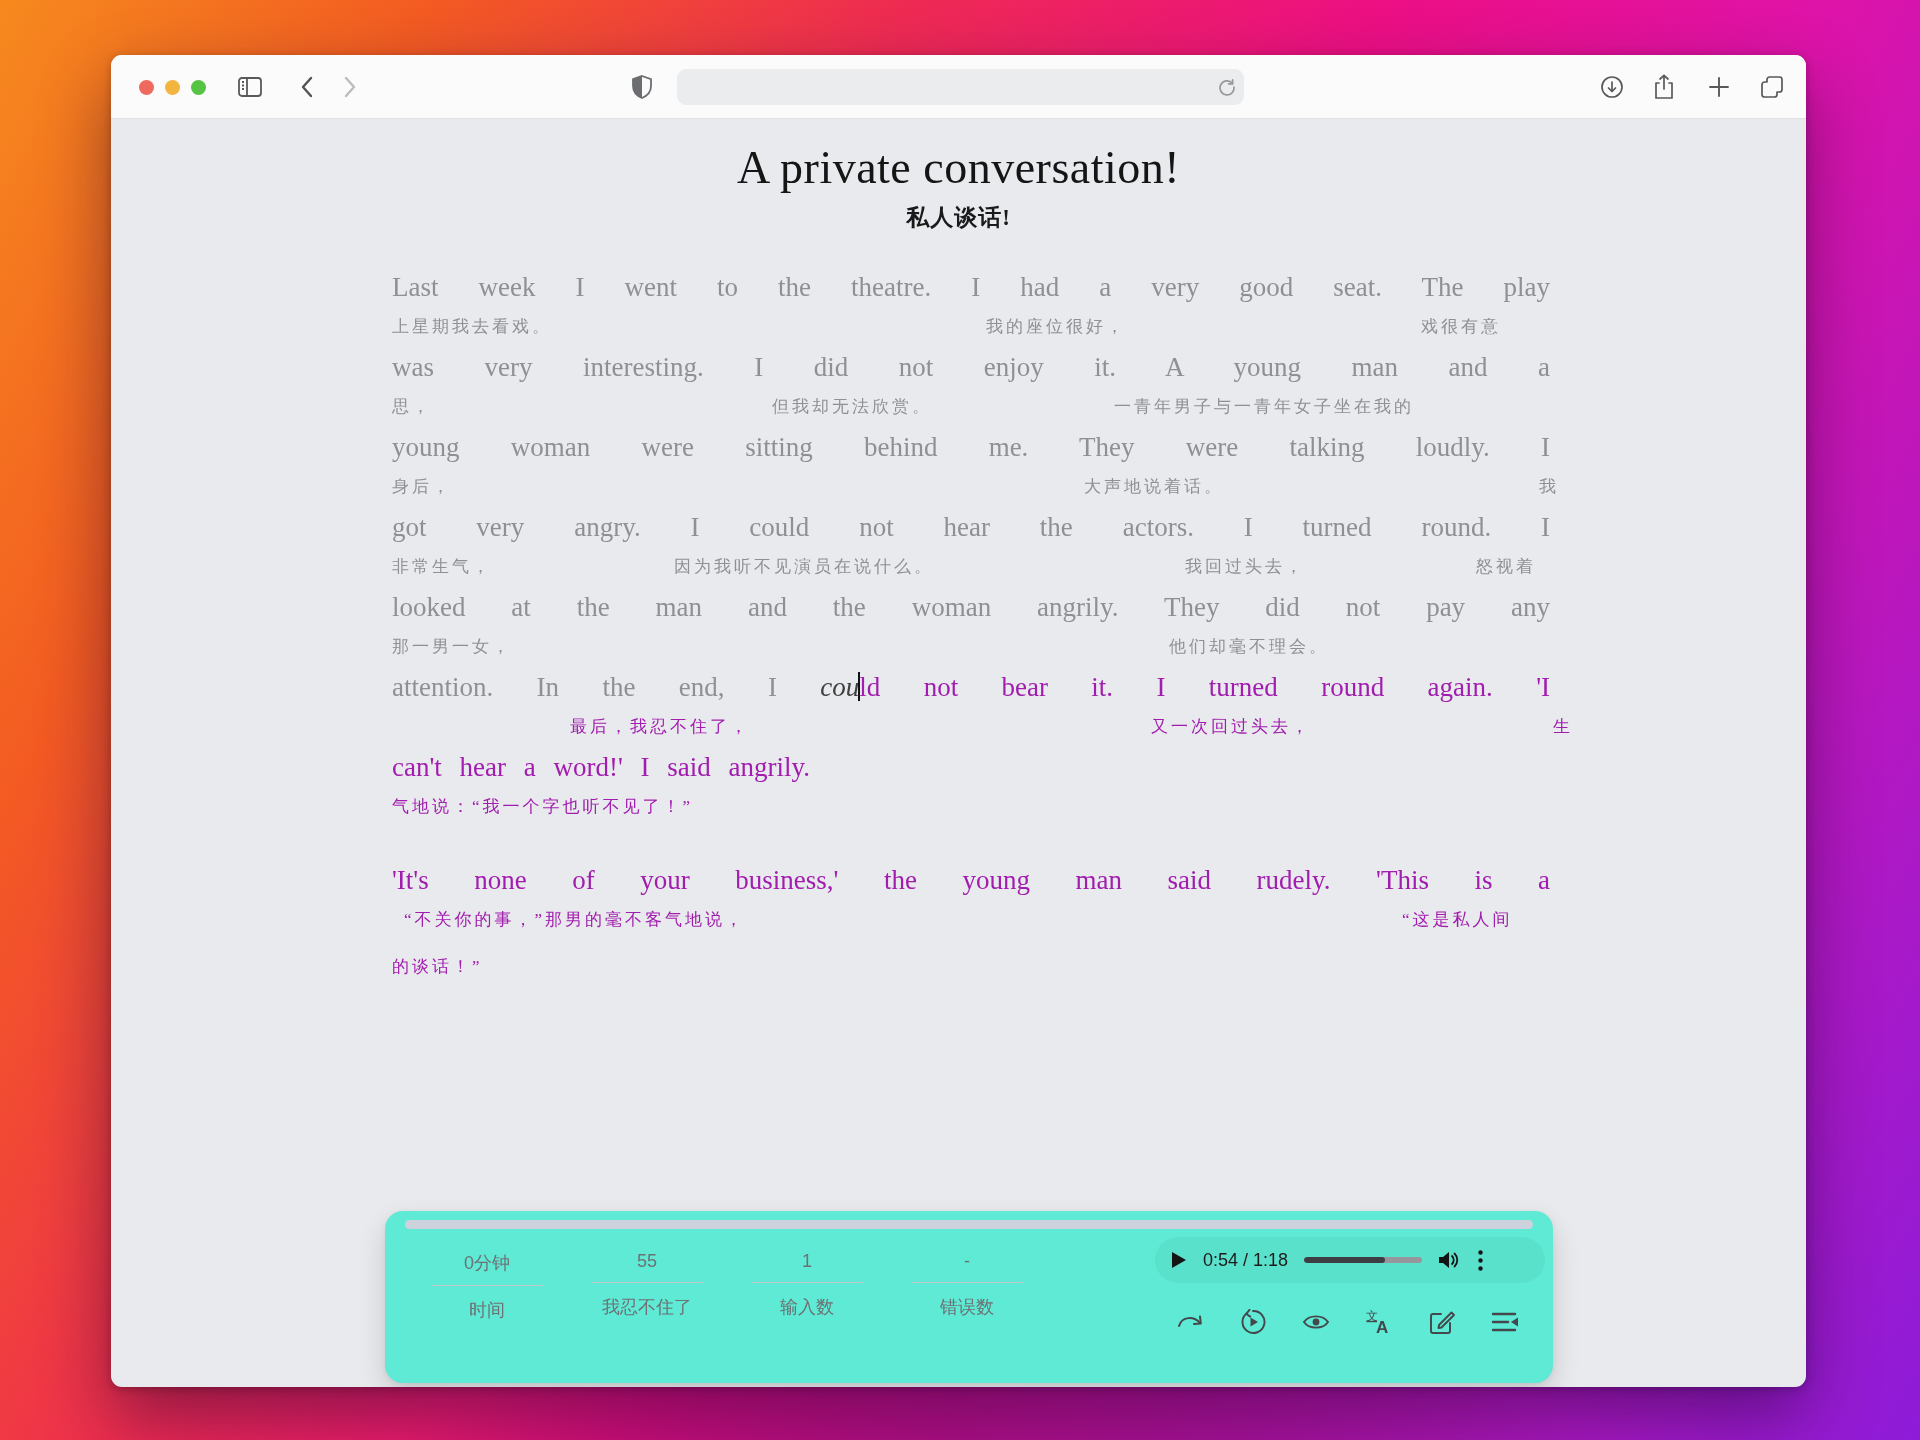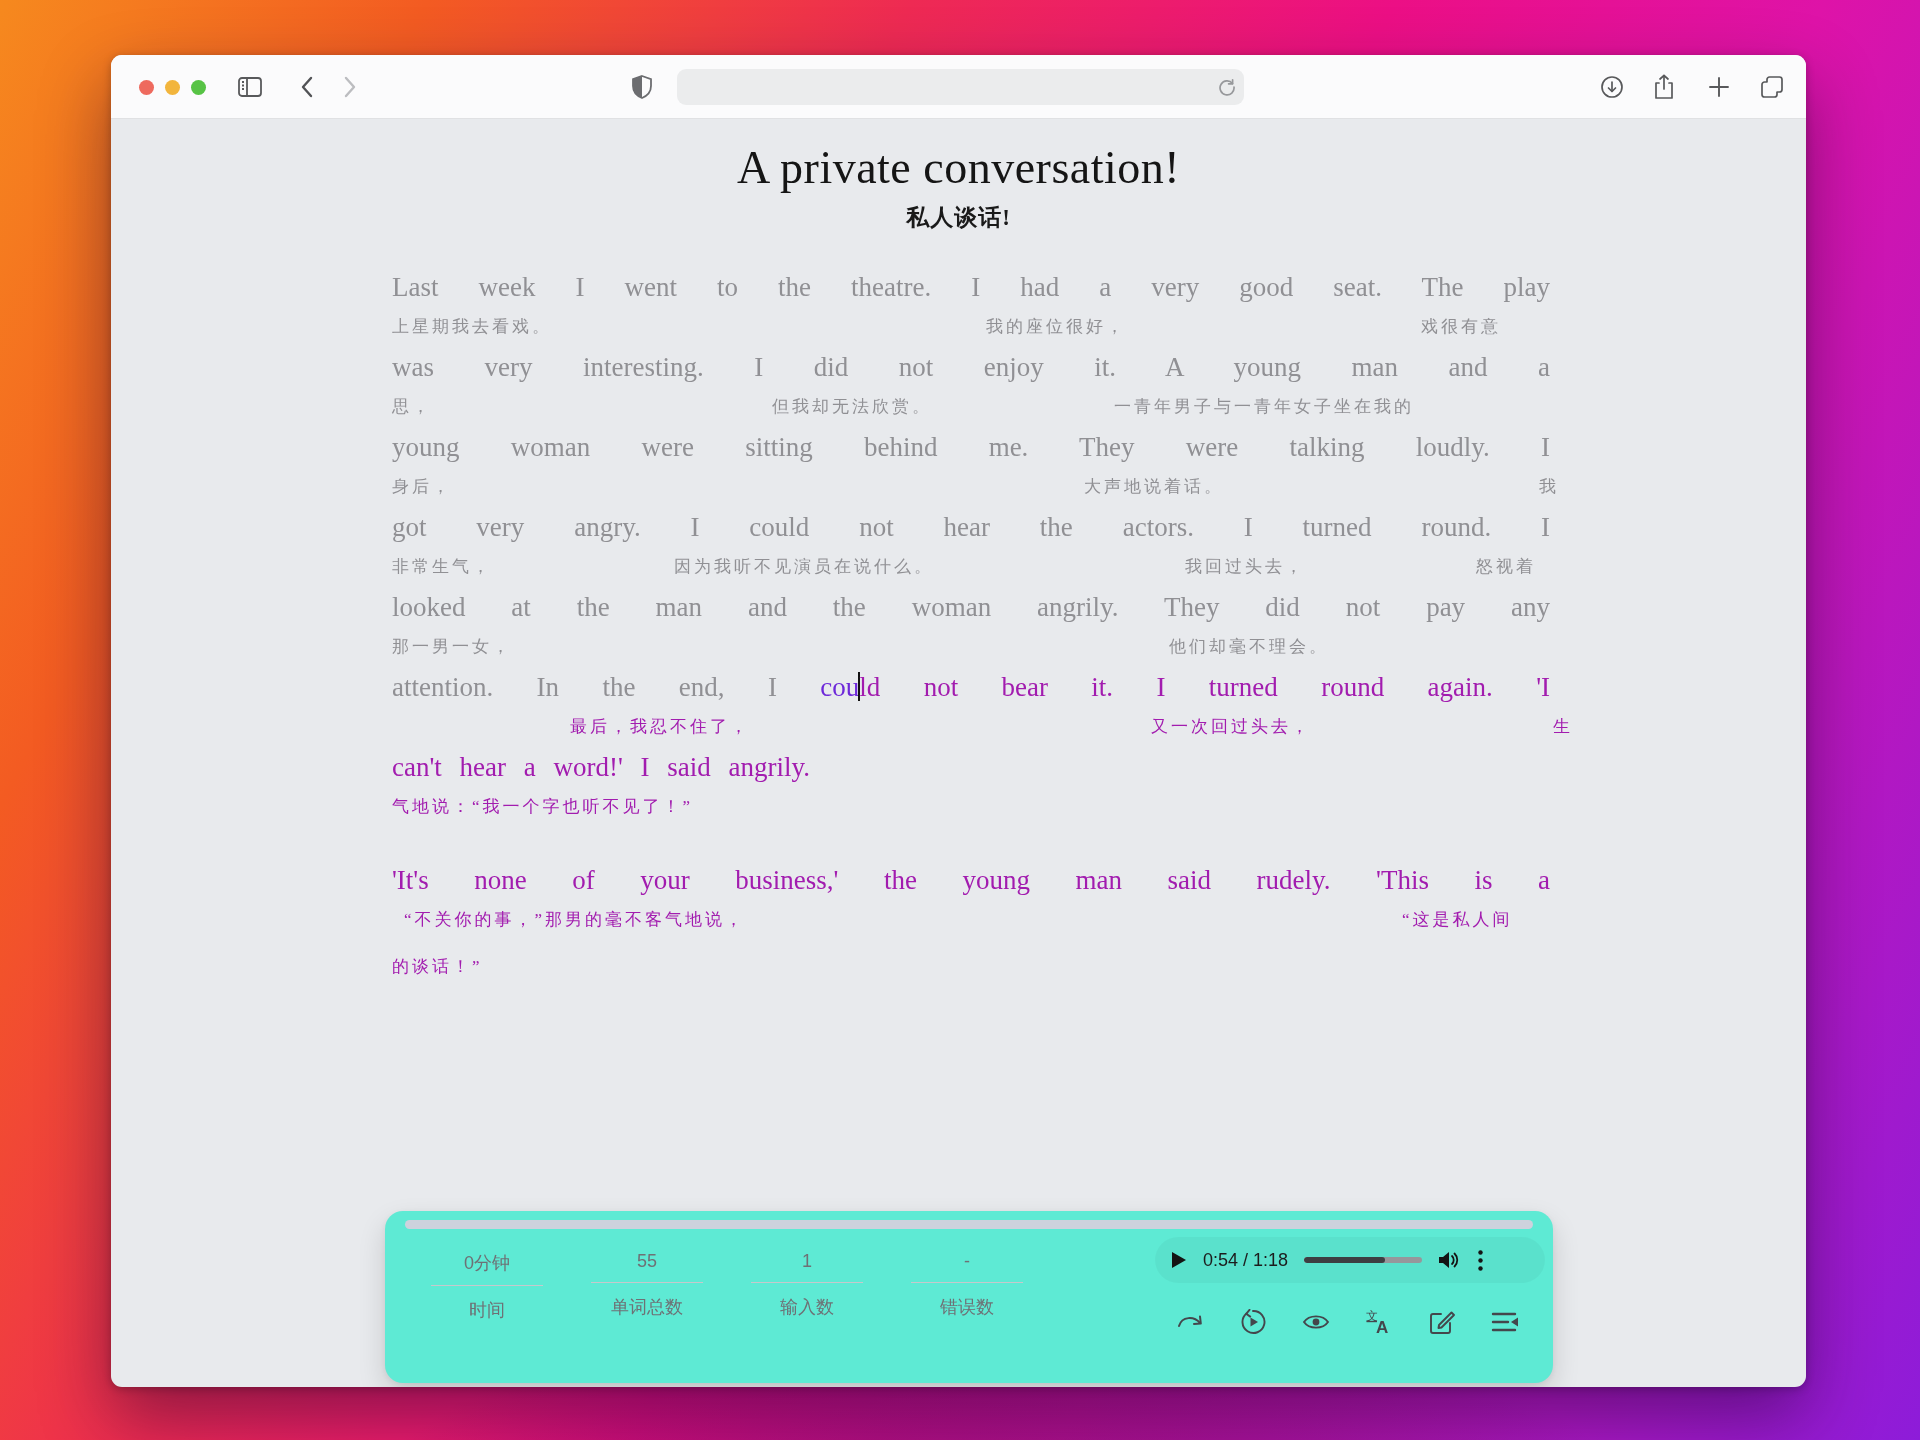--- a/index.html
+++ b/index.html
@@ -50,21 +50,21 @@
     text-align:justify; text-align-last:justify; white-space:normal;
   }
   .eng.nojust{ text-align:left; text-align-last:left; word-spacing:11px; }
   .zh{
     position:relative; height:34px; margin-top:8px;
     font-size:17px; line-height:30px; letter-spacing:3px;
   }
   .zh span{ position:absolute; top:0; white-space:nowrap; }
   .typed, .zh-gray{ color:#909094; }
   .untyped, .zh-black{ color:#a21caf; }
-  .current{ color:#6d28d9; }
+  .current{ color:#404040;font-style:italic; }
   .caret{
     display:inline-block; width:2px; height:29px; background:#111;
     vertical-align:-5px; margin:0 -1px;
   }
   .pgap{ margin-top:33px; }
 
   
   .panel{
     position:absolute; left:274px; top:1092px; width:1168px; height:172px;
     background:#5eead4; border-radius:18px;
@@ -261,21 +261,21 @@
 
       <div class="stats">
         <div class="stat">
           <div class="val">0分钟</div>
           <div class="bar"></div>
           <div class="lab">时间</div>
         </div>
         <div class="stat">
           <div class="val">55</div>
           <div class="bar"></div>
-          <div class="lab">单词总数</div>
+          <div class="lab">我忍不住了</div>
         </div>
         <div class="stat">
           <div class="val">1</div>
           <div class="bar"></div>
           <div class="lab">输入数</div>
         </div>
         <div class="stat">
           <div class="val">-</div>
           <div class="bar"></div>
           <div class="lab">错误数</div>

